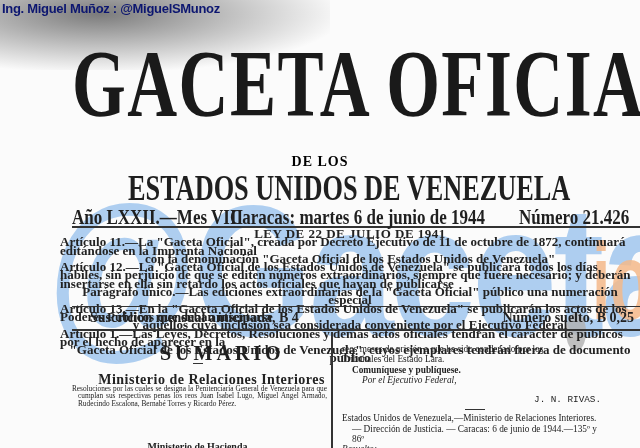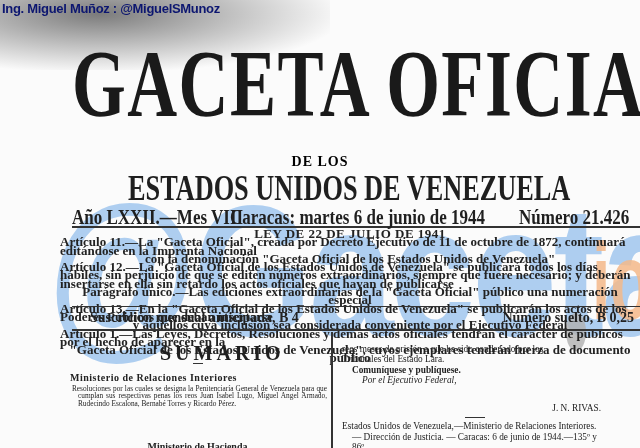--- a/index.html
+++ b/index.html
@@ -50,30 +50,30 @@
     position:absolute; left:72px; top:306px; width:568px; height:22px; z-index:3;
     border-top:1.5px solid #333; border-bottom:2px solid #333;
     font-weight:bold; font-size:14px; color:#222;
   }
   .subs span { position:absolute; top:3px; white-space:nowrap; }
   .sumario {
     position:absolute; left:160px; top:342px; z-index:3;
     font-weight:bold; font-size:20px; letter-spacing:4px; color:#1f1f1f;
   }
   .dash1 { position:absolute; left:193px; top:363px; width:10px; height:1px; background:#333; z-index:3; }
-  .ministry { position:absolute; left:70px; top:372px; width:255px; text-align:left; z-index:3; font-weight:bold; font-size:10px; letter-spacing:0.5px; }
+  .ministry { position:absolute; left:70px; top:372px; width:255px; text-align:right; z-index:3; font-weight:bold; font-size:14px; letter-spacing:0.5px; }
   .summary-text { position:absolute; left:72px; top:385px; width:255px; z-index:3; font-size:7.3px; line-height:7.4px; text-align:justify; }
   .summary-text p { margin:0 0 2px 0; padding-left:6px; text-indent:-6px; }
   .ministry2 { position:absolute; left:70px; top:441px; width:255px; text-align:center; z-index:3; font-weight:bold; font-size:10px; }
   .vrule { position:absolute; left:331px; top:332px; width:1.5px; height:116px; background:#333; z-index:3; }
   .col2 { position:absolute; left:342px; top:344px; width:265px; z-index:3; font-size:9.3px; line-height:10.3px; color:#222; }
   .col2 p { margin:0; }
   .col2 .ind { padding-left:10px; }
   .col2 .ind2 { padding-left:20px;font-style:italic; }
-  .col2 .right { text-align:right; padding-right:6px; margin-top:18px; }
+  .col2 .right { text-align:right; padding-right:6px; margin-top:10px;font-family:Liberation Mono, monospace; }
   .col2 .rule { width:20px; height:1px; background:#333; margin:4px auto 3px auto; }
   .col2 .hang { padding-left:10px; text-indent:-10px; }
   .col2 .it { font-style:italic; text-align:left; }
   .wm {
     position:absolute; left:48px; top:178px; z-index:2; white-space:nowrap;
     font-family: "Liberation Sans", sans-serif; font-weight:bold; font-size:186px; line-height:186px;
     color:#9cc4ee; opacity:0.8; transform:scaleX(0.82); transform-origin:left top; letter-spacing:-4px;
   }
   .wm-dot { position:absolute; left:566px; top:313px; width:20px; height:38px; border-radius:50%; background:#b0b0b0; z-index:2; opacity:0.8; }
   .wm-io {

